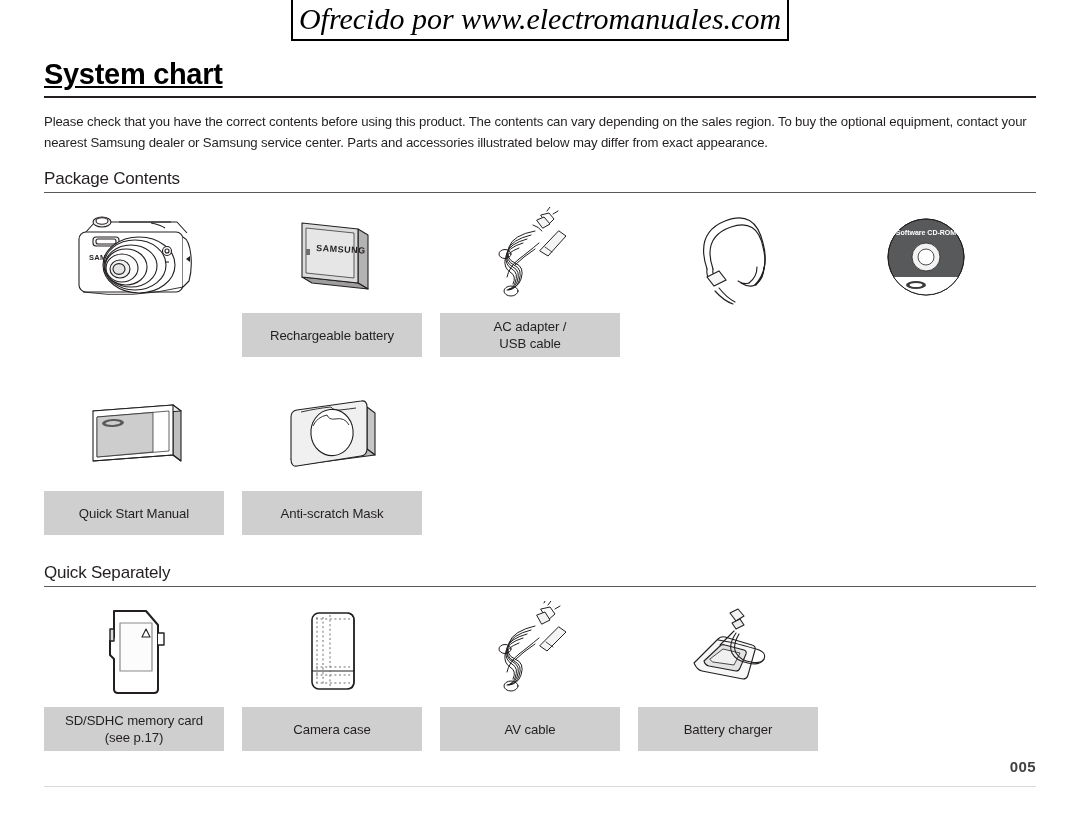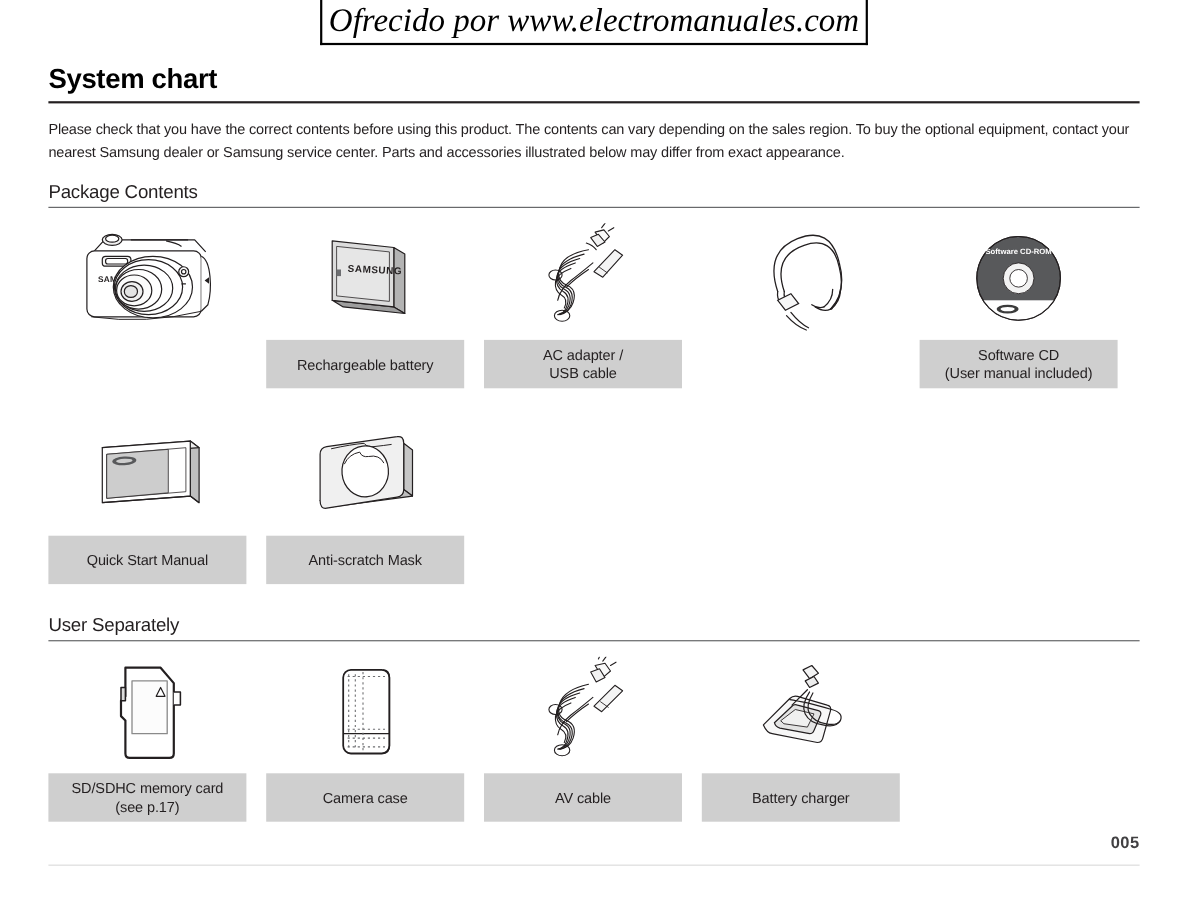--- a/index.html
+++ b/index.html
@@ -46,25 +46,26 @@
     left: 0;
     top: 44px;
     width: 1080px;
   }
   .content {
     margin: 0 44px 0 44px;
     width: 992px;
   }
 
   .chapter-title {
-    font-size: 25px;
+    font-size: 29px;
     font-weight: bold;
     letter-spacing: -0.3px;
     margin: 14px 0 0 0;
     padding-bottom: 5px;
+    text-decoration: underline;
   }
   .rule-thick {
     border-bottom: 2.5px solid #231f20;
     margin-bottom: 14px;
   }
 
   .intro {
     font-size: 13.2px;
     line-height: 20.5px;
     color: #231f20;
@@ -298,24 +299,20 @@
               <rect x="0" y="70" width="100" height="30" fill="#ffffff"></rect>
               <ellipse cx="40" cy="78" rx="10" ry="4" fill="#3b3b3b"></ellipse>
               <ellipse cx="40" cy="78" rx="6.5" ry="2" fill="#ffffff"></ellipse>
             </g>
             <circle cx="50" cy="50" r="38" fill="none" stroke="#231f20" stroke-width="1"></circle>
             <circle cx="50" cy="50" r="14" fill="#f2f2f2" stroke="#231f20" stroke-width="0.8"></circle>
             <circle cx="50" cy="50" r="8" fill="#ffffff" stroke="#231f20" stroke-width="0.8"></circle>
             <text x="50" y="28" text-anchor="middle" font-family="'Liberation Sans',sans-serif" font-size="7" font-weight="bold" fill="#ffffff">Software CD-ROM</text>
           </svg>
         </div>
-        <div class="caption">
-          <span>Software CD</span>
-          <span class="l2">(User manual included)</span>
-        </div>
       </div>
 
     </div>
 
     <div class="spacer-row"></div>
 
     <div class="row">
 
       <div class="item">
         <div class="art">
@@ -365,21 +362,21 @@
         </div>
       </div>
 
       <div class="item"></div>
       <div class="item"></div>
       <div class="item"></div>
     </div>
 
     <div class="spacer-row"></div>
 
-    <div class="section-head">User Separately</div>
+    <div class="section-head">Quick Separately</div>
     <div class="rule-thin"></div>
 
     <div class="row">
 
       <div class="item">
         <div class="art">
           <svg width="100" height="100" viewBox="0 0 100 100">
             <g stroke="#231f20" stroke-width="2" stroke-linejoin="round">
               <path d="M30 10 L62 10 L74 24 L74 88 Q74 92 70 92 L34 92 Q30 92 30 88 L30 58 L26 54 L26 40 L30 36 Z" fill="#ffffff"></path>
 

